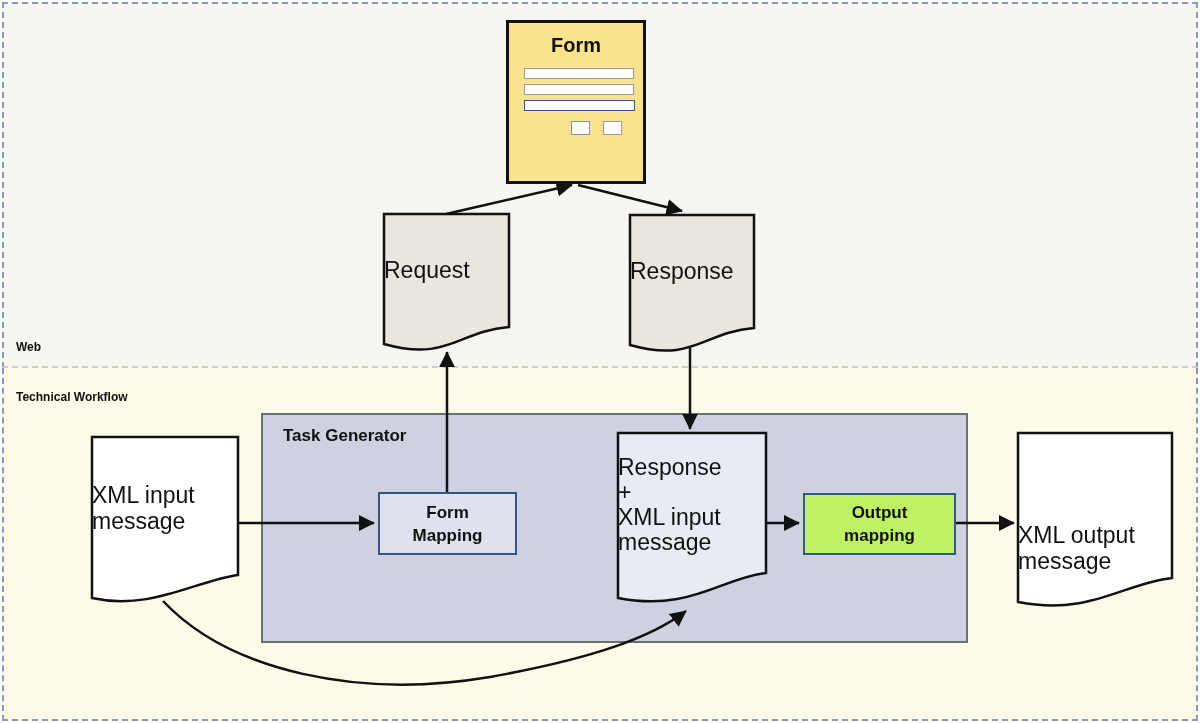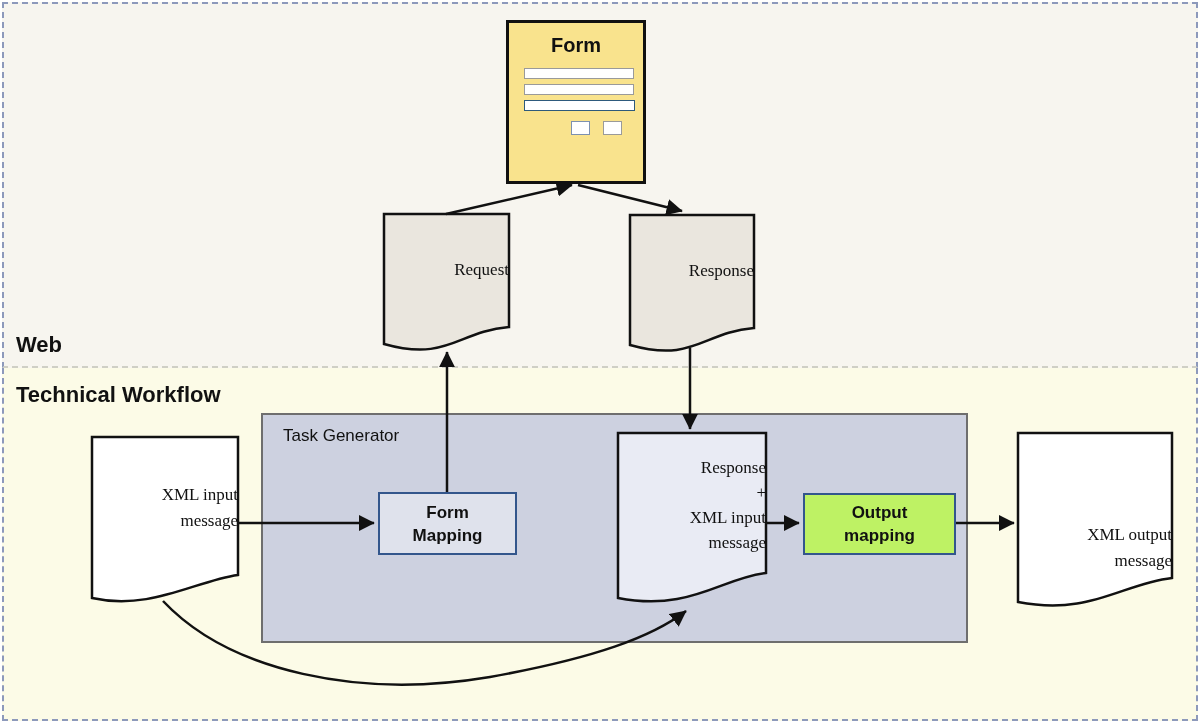--- a/index.html
+++ b/index.html
@@ -5,47 +5,47 @@
   html,body{margin:0;padding:0;background:#ffffff;}
   #canvas{
     position:relative;width:1200px;height:723px;overflow:hidden;
     font-family:"Liberation Sans",sans-serif;color:#111;background:#ffffff;
   }
   .region{position:absolute;box-sizing:border-box;}
   .region-web{left:2px;top:2px;width:1196px;height:366px;
     border:2px dashed #8d99bb;border-bottom:2px dashed #cfcfc5;}
   .region-workflow{left:2px;top:368px;width:1196px;height:353px;
     border:2px dashed #8d99bb;border-top:none;}
-  .region-label{position:absolute;font-weight:bold;font-size:22px;}
+  .region-label{position:absolute;font-weight:bold;font-size:12px;margin-top:8px;}
   .lbl-web{left:16px;top:332px;}
   .lbl-workflow{left:16px;top:382px;}
 
   .taskgen{position:absolute;left:261px;top:413px;width:707px;height:230px;
     box-sizing:border-box;border:2px solid #6e6e6e;}
-  .taskgen-title{position:absolute;left:20px;top:11px;font-weight:normal;font-size:17px;}
+  .taskgen-title{position:absolute;left:20px;top:11px;font-weight:bold;font-size:17px;}
 
   .formbox{position:absolute;left:506px;top:20px;width:140px;height:164px;
     box-sizing:border-box;border:3px solid #111;}
   .formbox-title{text-align:center;margin-top:11px;font-weight:bold;font-size:20px;}
   .ffield{position:absolute;background:#fff;border:1px solid #9a9a9a;box-sizing:border-box;}
   .ffield-1{left:15px;top:45px;width:110px;height:11px;}
   .ffield-2{left:15px;top:61px;width:110px;height:11px;}
   .ffield-3{left:15px;top:77px;width:111px;height:11px;border-color:#2e5a7c;}
   .fcheck{position:absolute;top:98px;width:19px;height:14px;background:#fff;
     border:1px solid #9a9a9a;box-sizing:border-box;}
   .fcheck-1{left:62px;border-color:#7d91b0;}
   .fcheck-2{left:94px;}
 
   .mapbox{position:absolute;box-sizing:border-box;border:2px solid #33568c;
     display:flex;flex-direction:column;align-items:center;justify-content:center;
     font-weight:bold;font-size:17px;line-height:23px;text-align:center;}
   .mapbox-form{left:378px;top:492px;width:139px;height:63px;}
   .mapbox-output{left:803px;top:493px;width:153px;height:62px;}
 
-  .doclabel{position:absolute;text-align:right;font-size:17px;line-height:26px;font-family:Liberation Serif, serif;}
+  .doclabel{position:absolute;text-align:left;font-size:23px;line-height:26px;}
   .doclabel .ln{display:block;}
   .lbl-request{left:384px;top:257px;width:125px;}
   .lbl-response{left:630px;top:258px;width:124px;}
   .lbl-xml-input{left:92px;top:482px;width:146px;}
   .lbl-merged{left:618px;top:455px;width:148px;line-height:25px;}
   .lbl-xml-output{left:1018px;top:482px;width:154px;margin-top:40px;}
 
   svg.overlay{position:absolute;left:0;top:0;width:1200px;height:723px;pointer-events:none;}
   .doc{stroke:#111;stroke-width:2.5;}
   .arrow{fill:none;stroke-width:2.5;}

